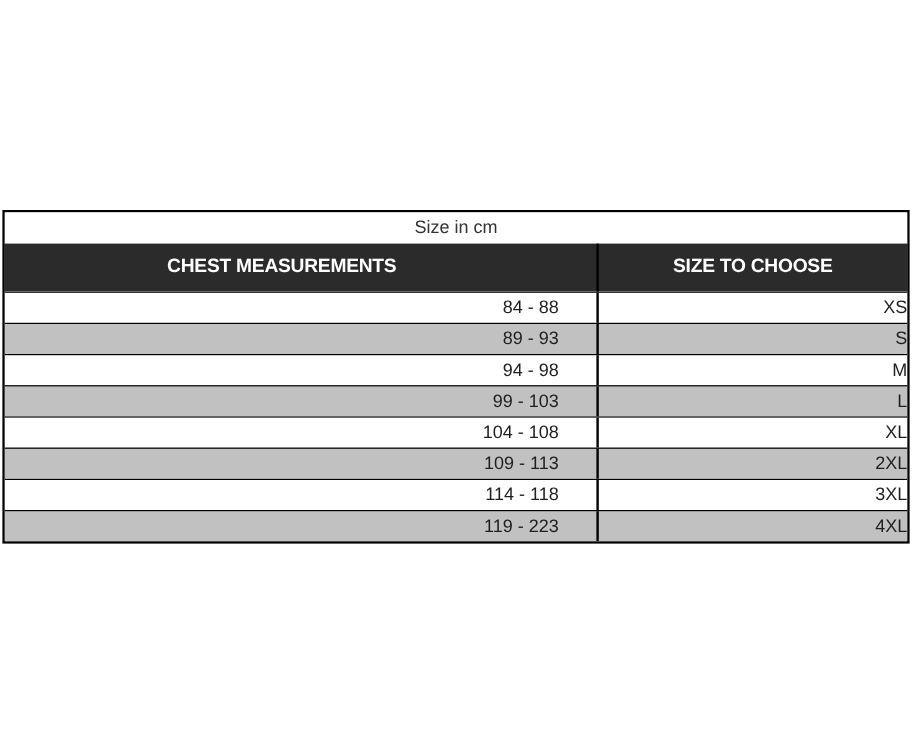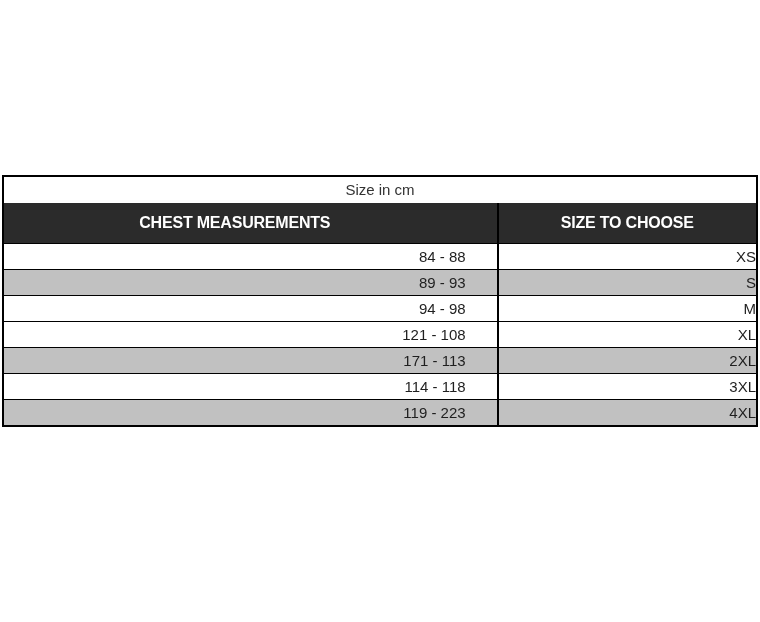--- a/index.html
+++ b/index.html
@@ -100,28 +100,32 @@
   <div class="tr data-row alt">
     <div class="cell col-chest">89 - 93</div>
     <div class="cell col-size">S</div>
   </div>
 
   <div class="tr data-row">
     <div class="cell col-chest">94 - 98</div>
     <div class="cell col-size">M</div>
   </div>
 
+  <div class="tr data-row alt">
+    <div class="cell col-chest">99 - 103</div>
+    <div class="cell col-size">L</div>
+  </div>
 
   <div class="tr data-row">
-    <div class="cell col-chest">121 - 108</div>
+    <div class="cell col-chest">104 - 108</div>
     <div class="cell col-size">XL</div>
   </div>
 
   <div class="tr data-row alt">
-    <div class="cell col-chest">171 - 113</div>
+    <div class="cell col-chest">109 - 113</div>
     <div class="cell col-size">2XL</div>
   </div>
 
   <div class="tr data-row">
     <div class="cell col-chest">114 - 118</div>
     <div class="cell col-size">3XL</div>
   </div>
 
   <div class="tr data-row alt">
     <div class="cell col-chest">119 - 223</div>

